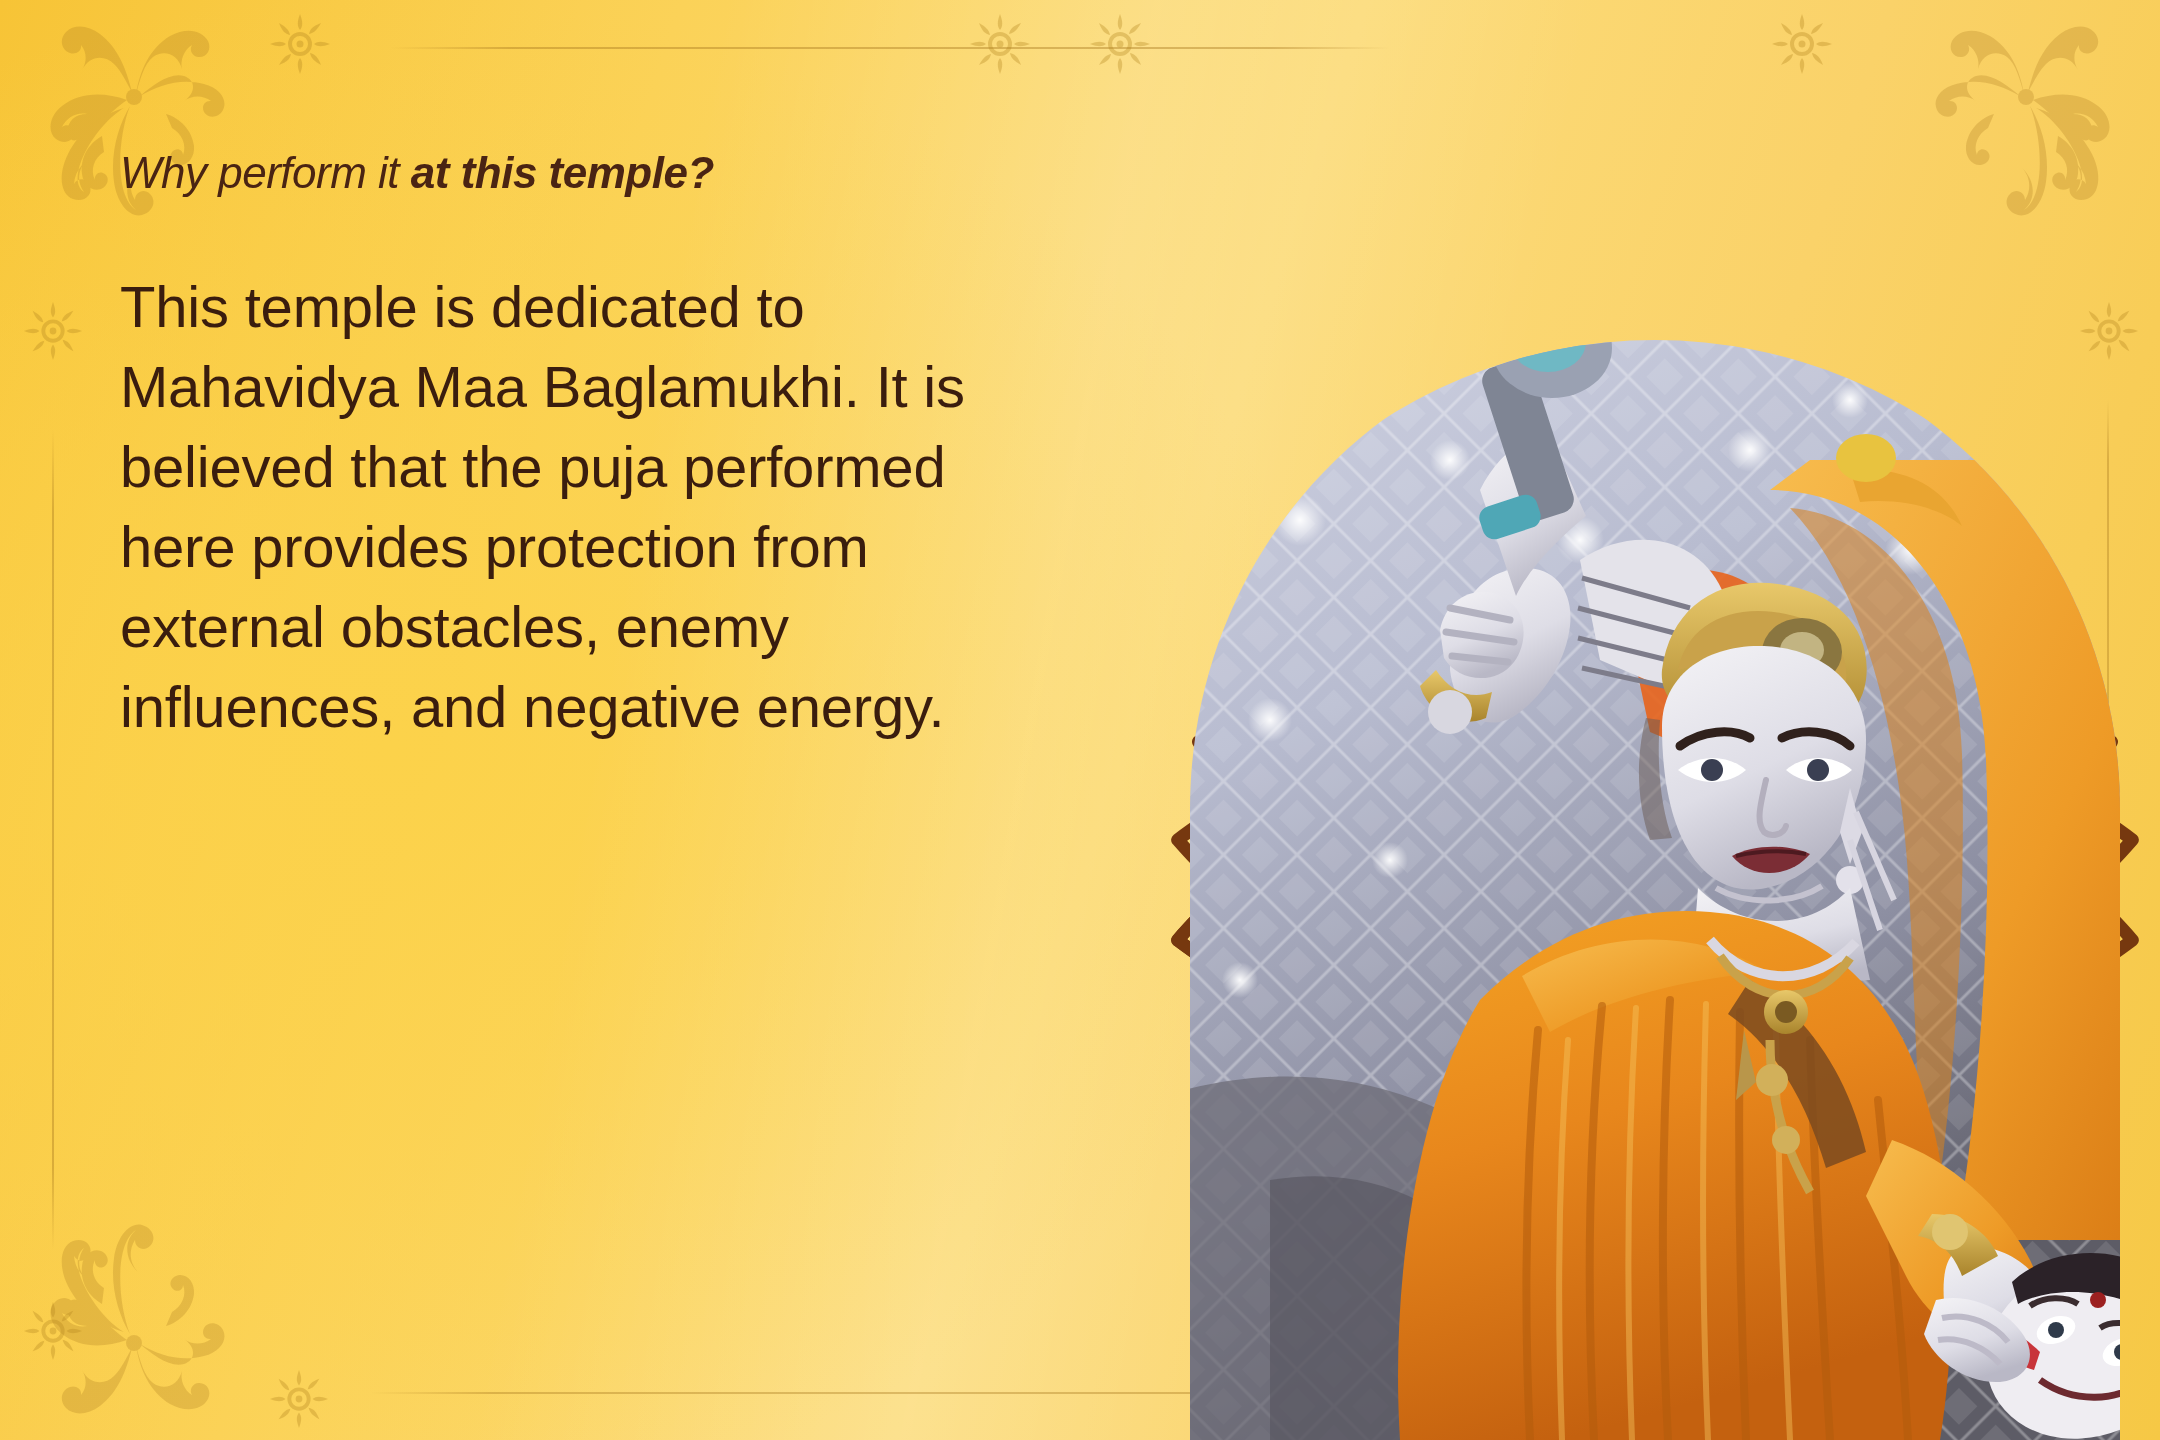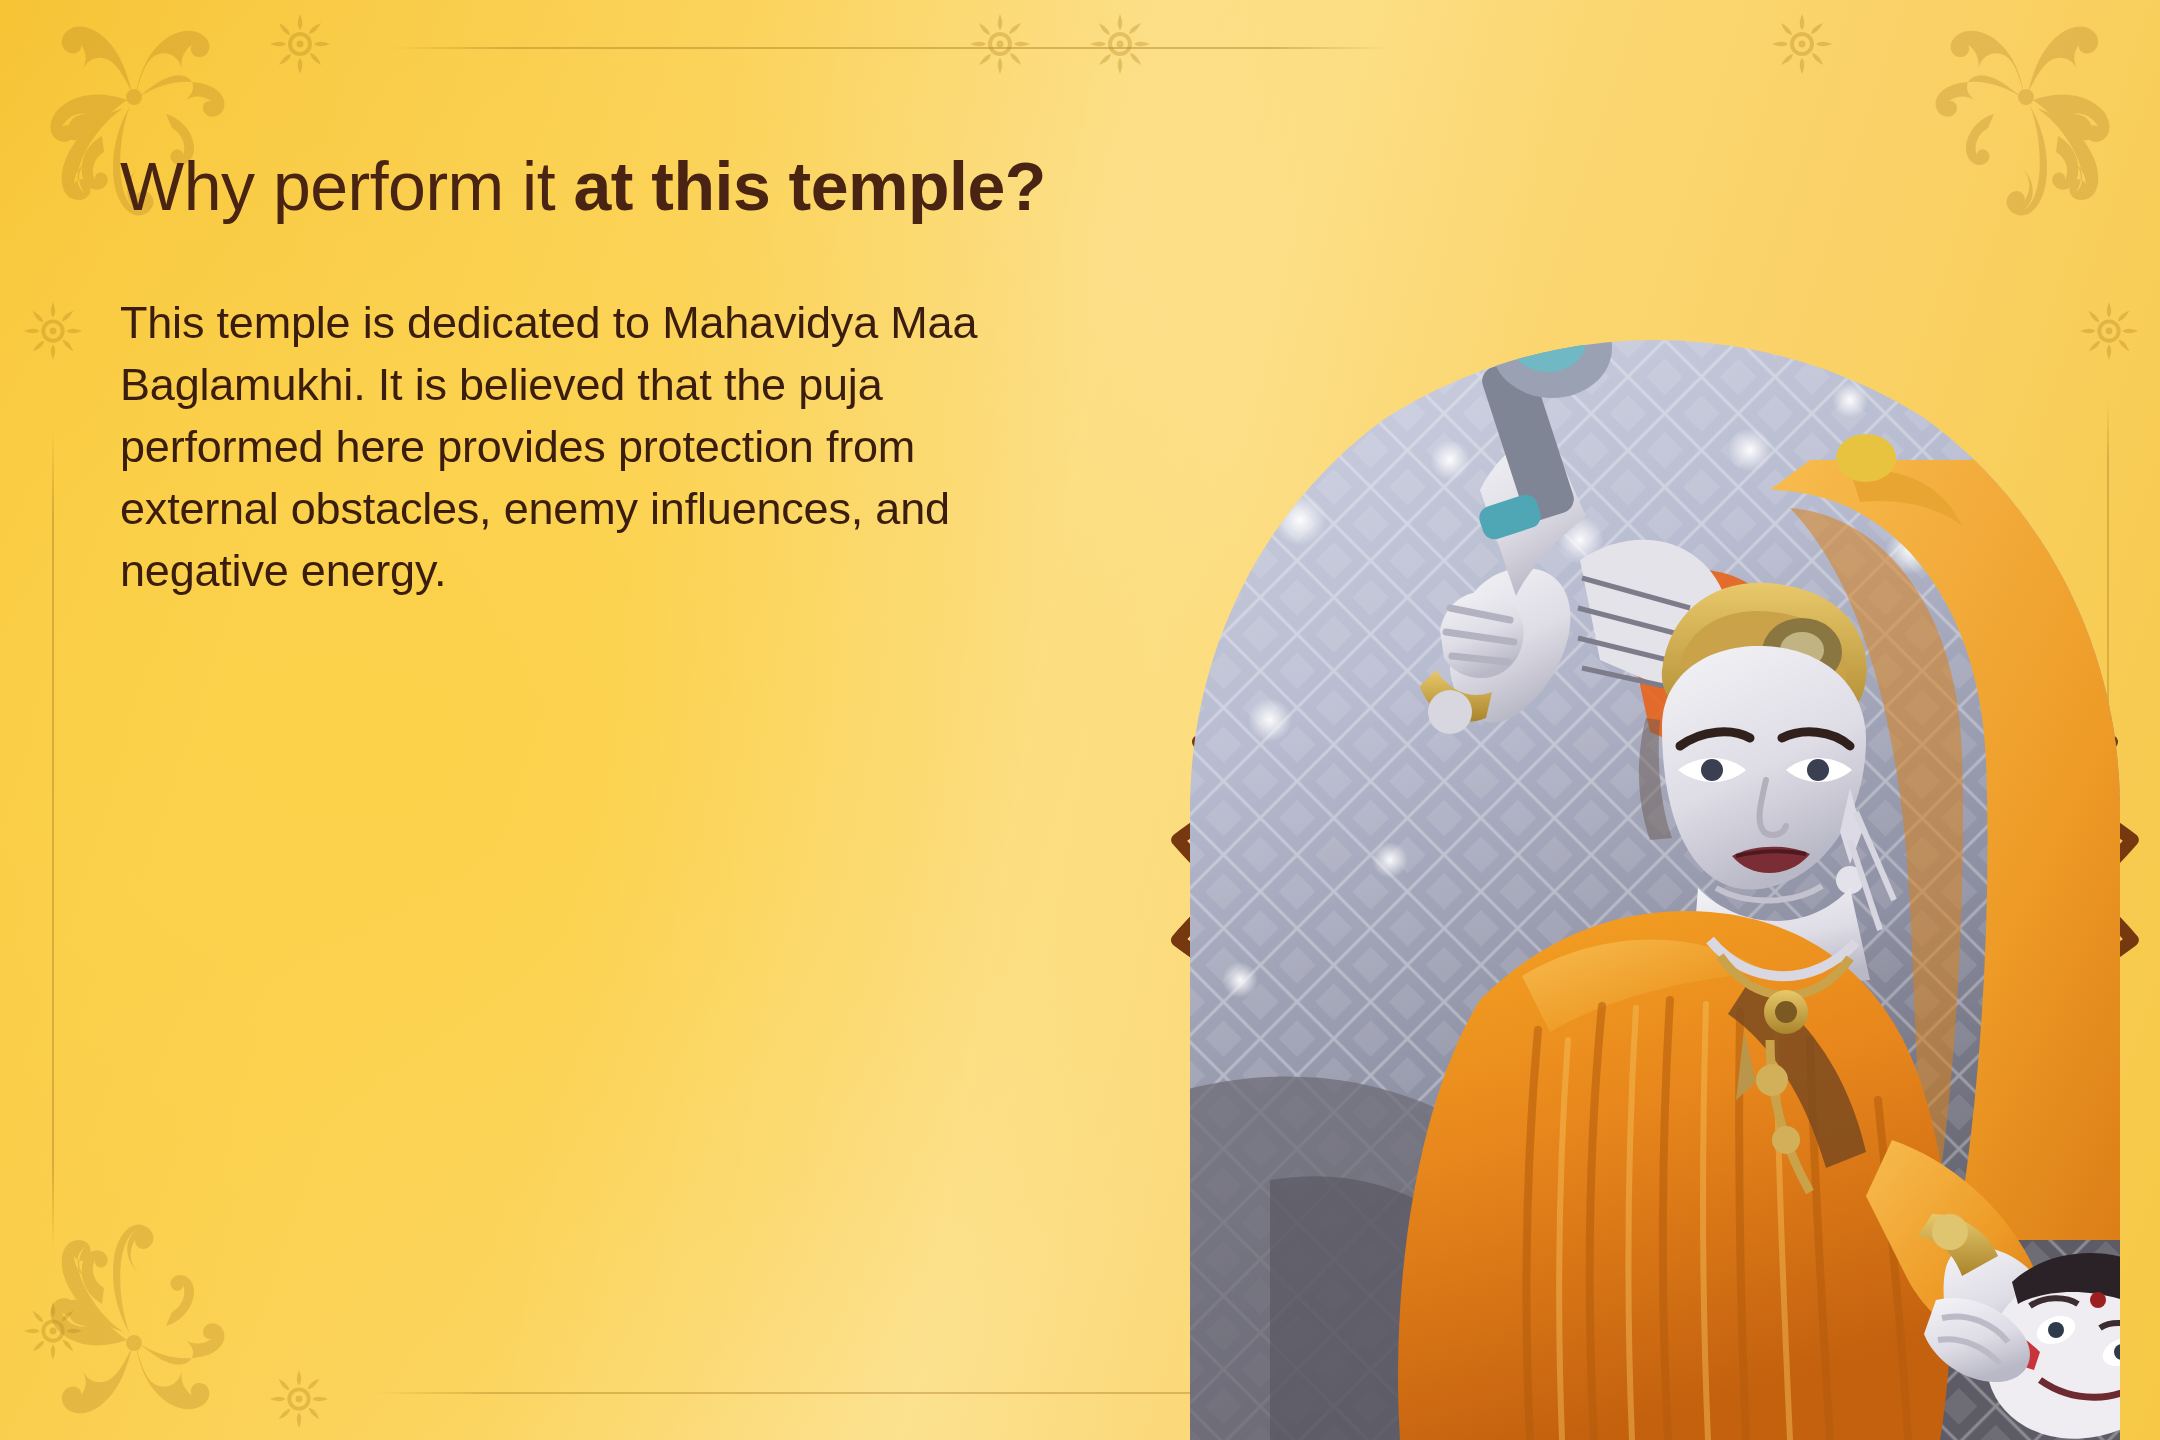--- a/index.html
+++ b/index.html
@@ -46,26 +46,26 @@
   .fg-tr{right:14px;top:-4px;width:250px;height:230px;transform:scaleX(-1);}
   .fg-bl{left:14px;bottom:-4px;width:250px;height:230px;transform:scaleY(-1);}
   .fg-br{right:14px;bottom:-4px;width:250px;height:230px;transform:scale(-1,-1);}
 
   
   .sun{position:absolute;opacity:.34;}
 
   
   .text-col{position:absolute;left:120px;top:150px;width:960px;}
   .headline{
-    margin:0;font-size:68px;line-height:1.06;color:#4A2413;
-    font-weight:400;letter-spacing:-.5px;white-space:nowrap;
+    margin:0;font-size:44px;line-height:1.06;color:#4A2413;
+    font-weight:400;letter-spacing:-.5px;white-space:nowrap;font-style:italic;
   }
   .headline .bold{font-weight:700;}
   .body-copy{
-    margin:0;padding-top:70px;font-size:45px;line-height:1.38;
+    margin:0;padding-top:70px;font-size:58px;line-height:1.38;
     color:#3A1D0E;font-weight:400;max-width:900px;letter-spacing:-.2px;
   }
 
   
   .art{position:absolute;right:0;top:250px;width:1280px;height:1190px;}
   .mandala{position:absolute;left:0;top:0;width:1280px;height:1190px;}
   .photo-wrap{
     position:absolute;left:270px;top:90px;width:1010px;height:1100px;
     overflow:hidden;
     border-radius:505px 505px 0 0;

